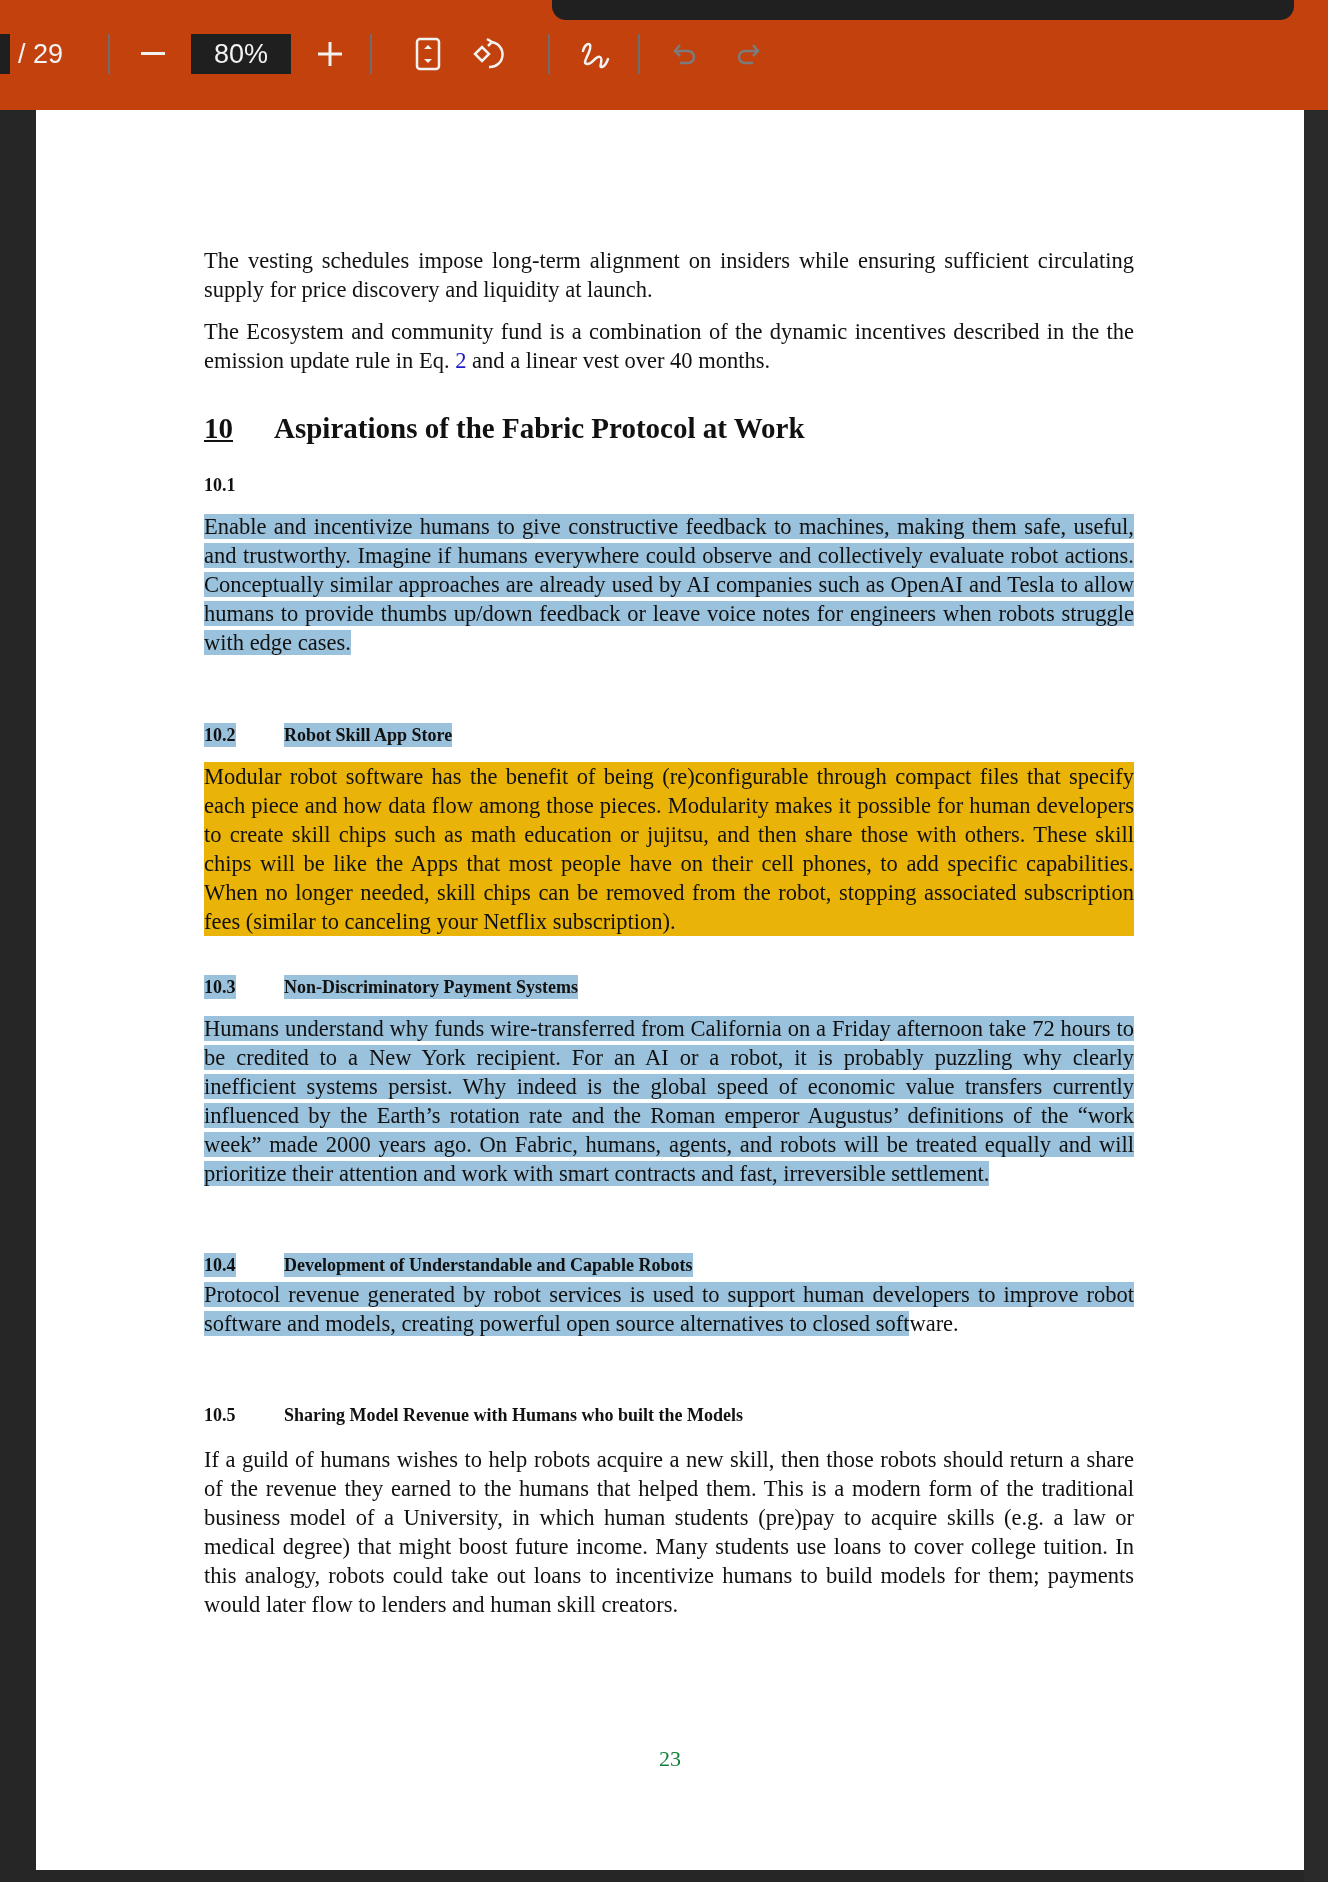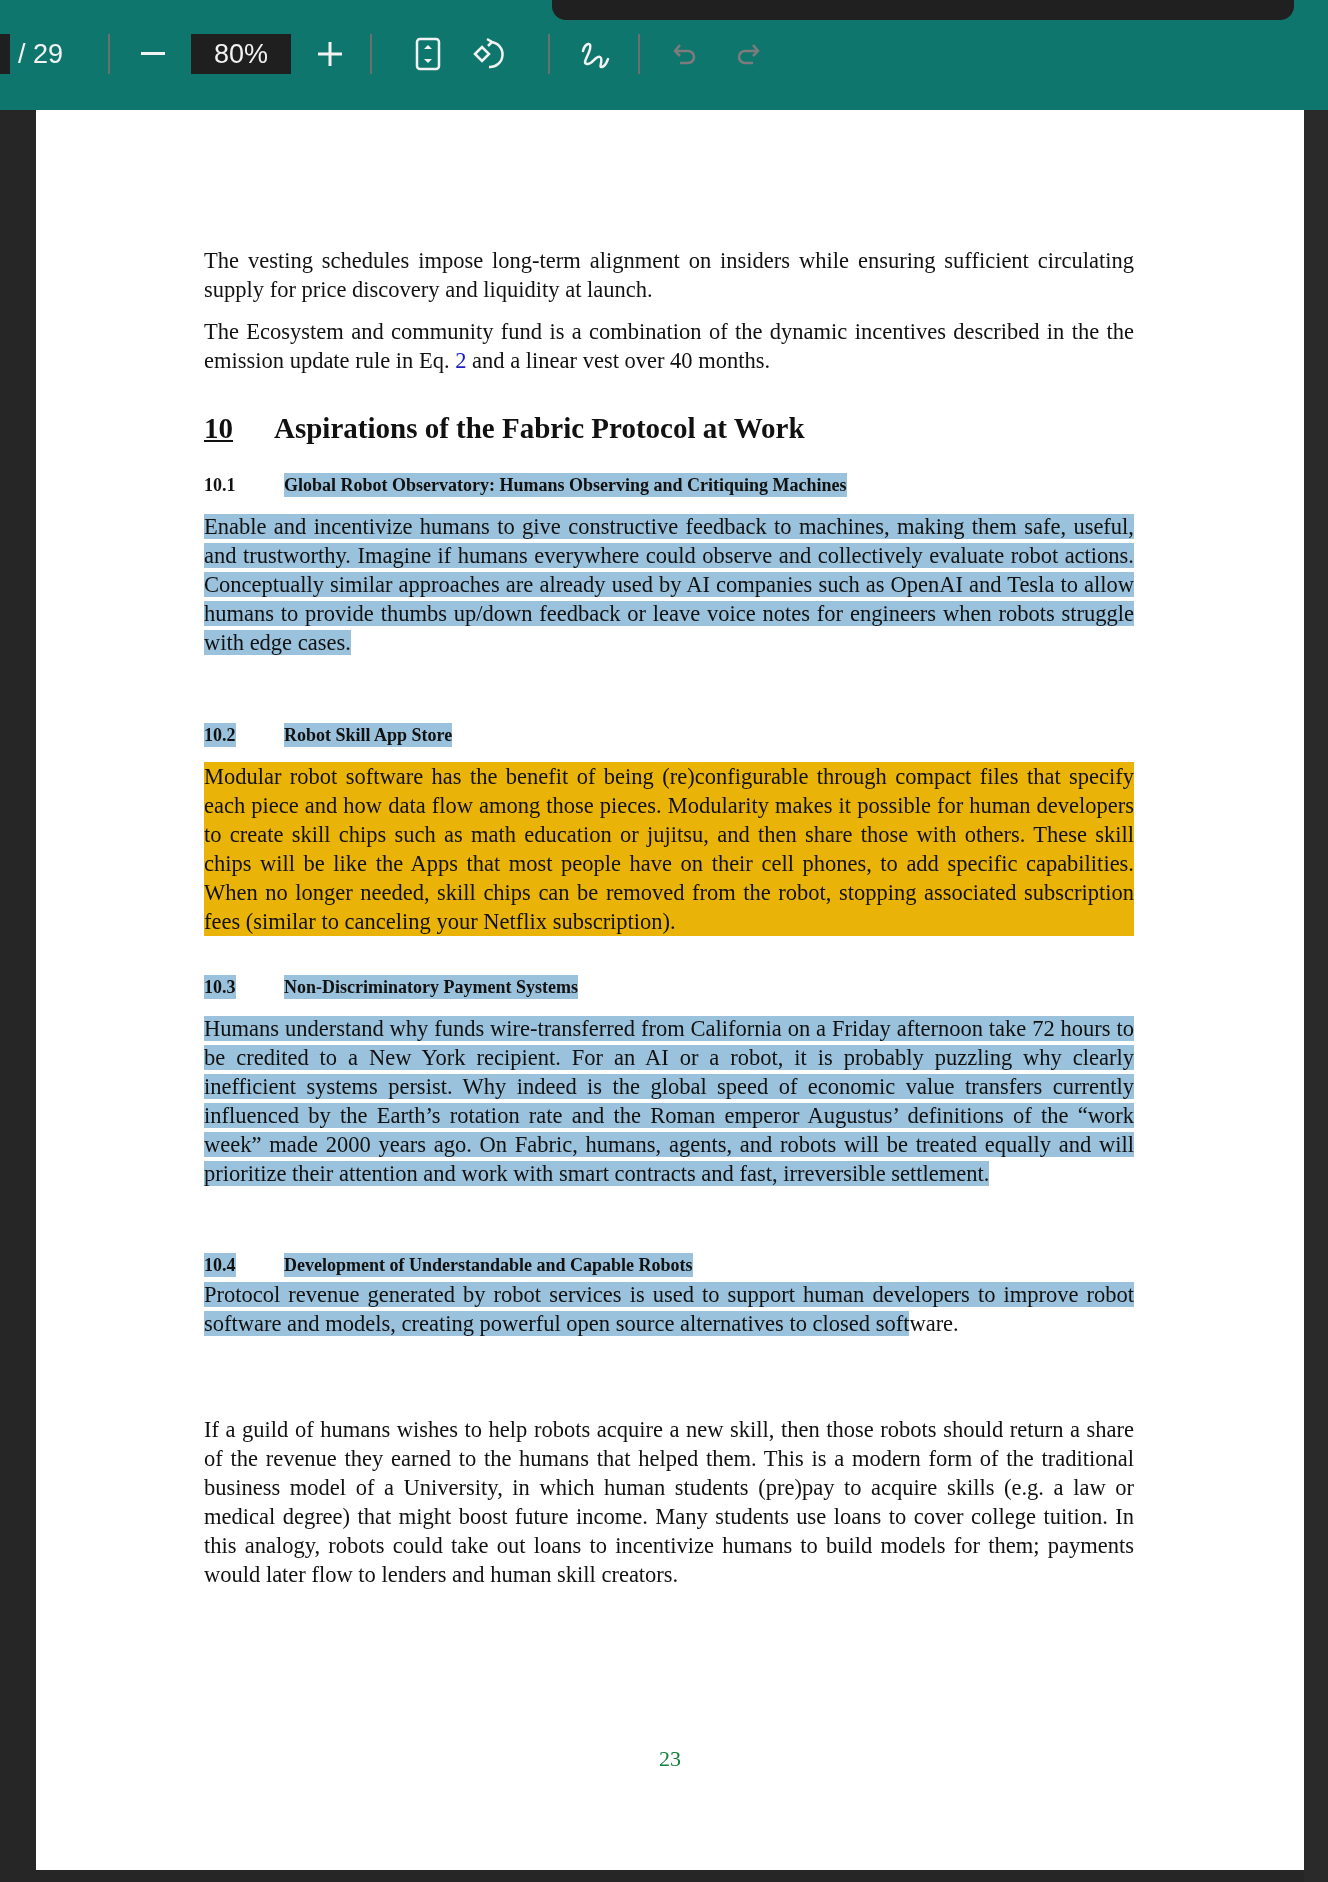--- a/index.html
+++ b/index.html
@@ -3,21 +3,21 @@
   <meta charset="utf-8">
   <style>
     html, body { margin: 0; padding: 0; }
     body {
       width: 1328px; height: 1882px; overflow: hidden;
       background: #262626; position: relative;
       font-family: "Liberation Sans", sans-serif;
     }
     .toolbar {
       position: absolute; left: 0; top: 0; width: 1328px; height: 110px;
-      background: #0f766e;
+      background: #c2410c;
     }
     .top-overlay {
       position: absolute; left: 552px; top: 0; width: 742px; height: 20px;
       background: #202020; border-radius: 0 0 14px 14px;
     }
     .tb-item { position: absolute; color: #ffffff; display: flex; align-items: center; justify-content: center; }
     .page-input {
       position: absolute; left: 0; top: 34px; width: 10px; height: 40px; background: #1f1f1f;
     }
     .page-total { left: 18px; top: 34px; height: 40px; font-size: 27px; color: #f2f2f2; }
@@ -130,21 +130,20 @@
   <div class="content" style="top:302px">
     <h1 class="sec-h">
       <span class="num">10</span>
       <span>Aspirations of the Fabric Protocol at Work</span>
     </h1>
   </div>
 
   <div class="content" style="top:360px">
     <h2 class="sub-h">
       <span class="num"><span>10.1</span></span>
-      <span class="ttl"><span class="hl-text">Global Robot Observatory: Humans Observing and Critiquing Machines</span></span>
     </h2>
     <p class="para" style="margin-top:12px"><span class="hl-text">Enable and incentivize humans to give constructive feedback to machines, making them safe, useful, and trustworthy. Imagine if humans everywhere could observe and collectively evaluate robot actions. Conceptually similar approaches are already used by AI companies such as OpenAI and Tesla to allow humans to provide thumbs up/down feedback or leave voice notes for engineers when robots struggle with edge cases.</span></p>
   </div>
 
   <div class="content" style="top:610px">
     <h2 class="sub-h">
       <span class="num"><span class="hl-text">10.2</span></span>
       <span class="ttl"><span class="hl-text">Robot Skill App Store</span></span>
     </h2>
     <p class="para hl" style="margin-top:12px">Modular robot software has the benefit of being (re)configurable through compact files that specify each piece and how data flow among those pieces. Modularity makes it possible for human developers to create skill chips such as math education or jujitsu, and then share those with others. These skill chips will be like the Apps that most people have on their cell phones, to add specific capabilities. When no longer needed, skill chips can be removed from the robot, stopping associated subscription fees (similar to canceling your Netflix subscription).</p>
@@ -160,19 +159,23 @@
 
   <div class="content" style="top:1140px">
     <h2 class="sub-h">
       <span class="num"><span class="hl-text">10.4</span></span>
       <span class="ttl"><span class="hl-text">Development of Understandable and Capable Robots</span></span>
     </h2>
     <p class="para" style="margin-top:0"><span class="hl-text">Protocol revenue generated by robot services is used to support human developers to improve robot software and models, creating powerful open source alternatives to closed soft</span><span>ware.</span></p>
   </div>
 
   <div class="content" style="top:1290px">
+    <h2 class="sub-h">
+      <span class="num">10.5</span>
+      <span class="ttl">Sharing Model Revenue with Humans who built the Models</span>
+    </h2>
     <p class="para" style="margin-top:15px">If a guild of humans wishes to help robots acquire a new skill, then those robots should return a share of the revenue they earned to the humans that helped them. This is a modern form of the traditional business model of a University, in which human students (pre)pay to acquire skills (e.g. a law or medical degree) that might boost future income. Many students use loans to cover college tuition. In this analogy, robots could take out loans to incentivize humans to build models for them; payments would later flow to lenders and human skill creators.</p>
   </div>
 
   <div class="page-num">23</div>
 </div>
 
 <div class="right-scroll"></div>
 
 </body></html>

